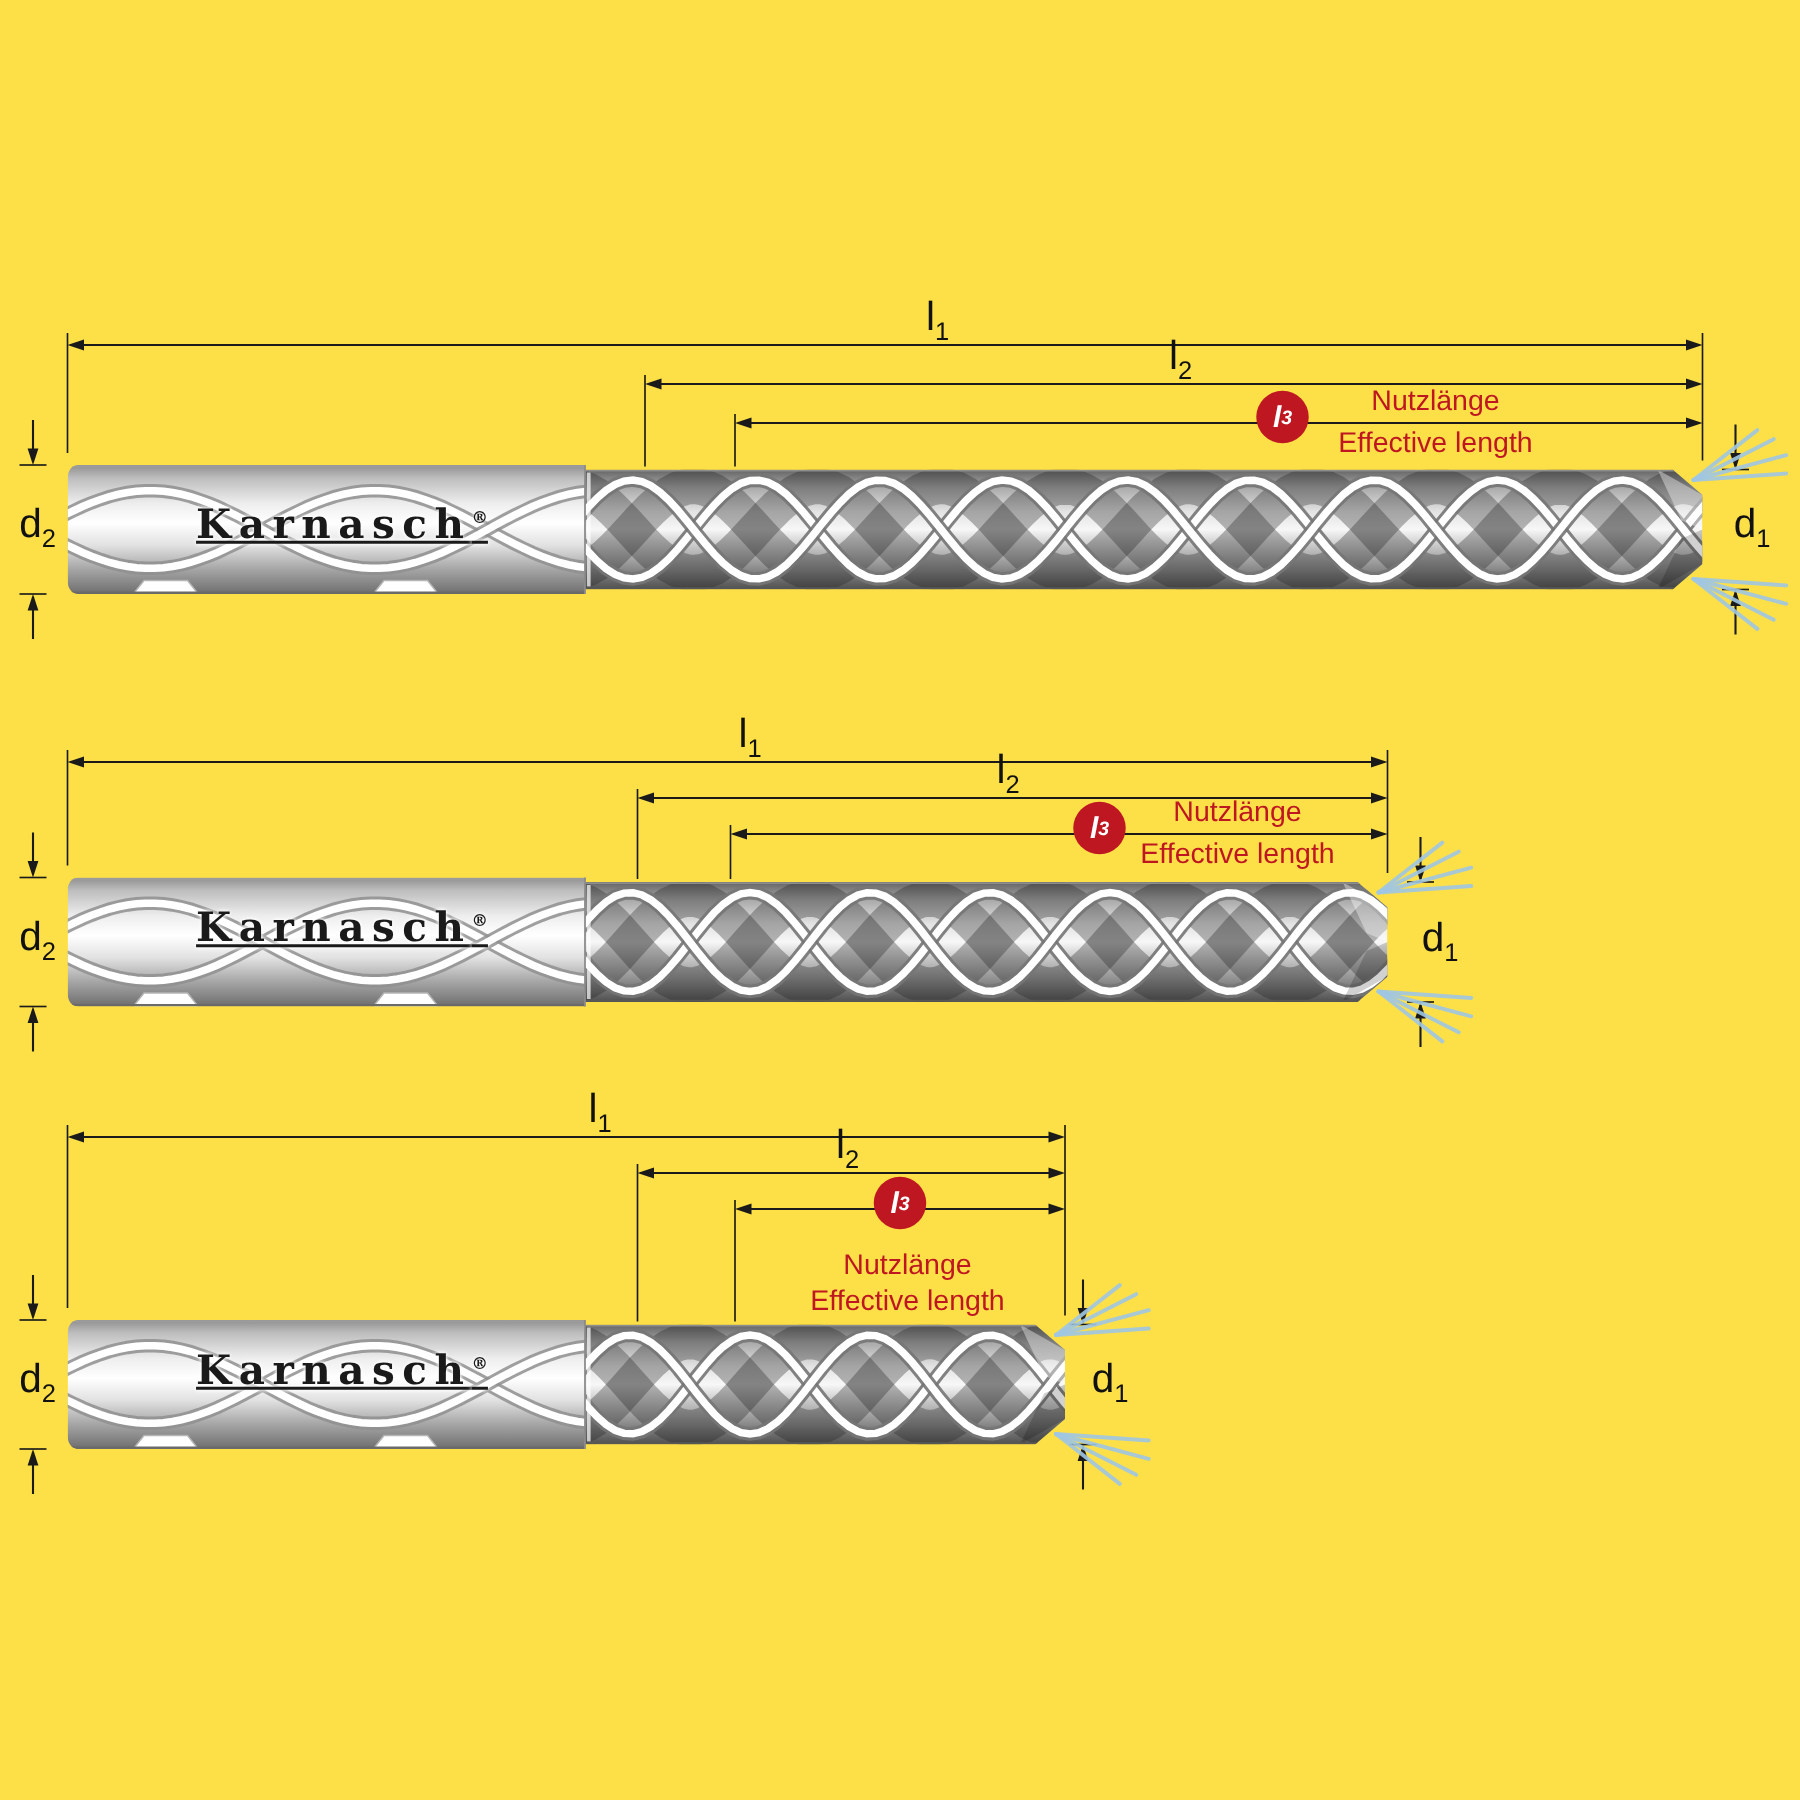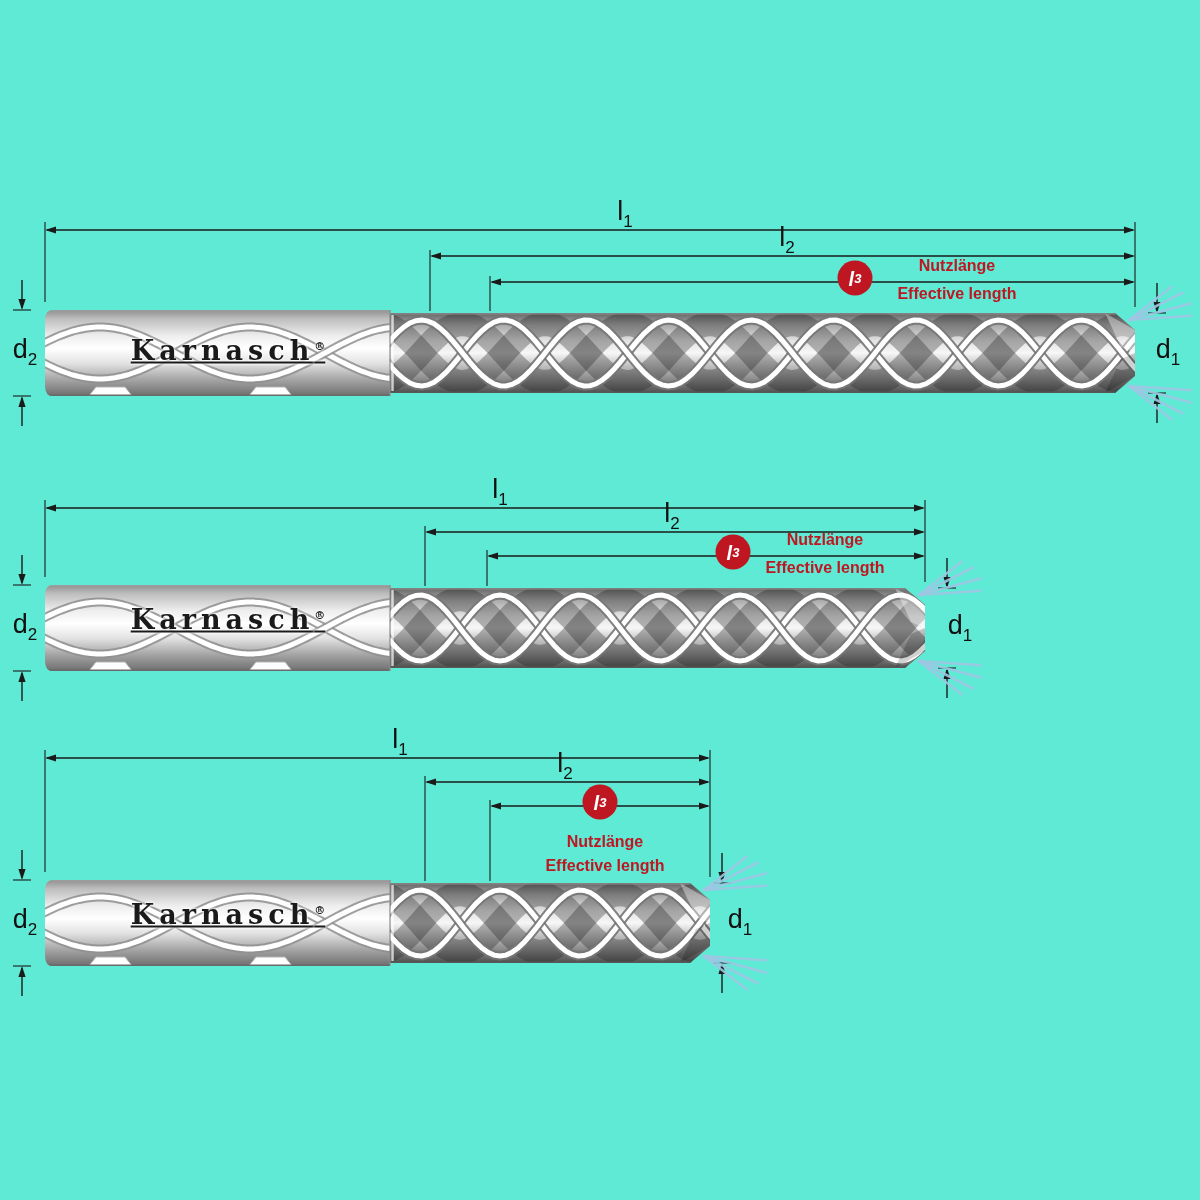--- a/index.html
+++ b/index.html
@@ -1,36 +1,36 @@
 <!DOCTYPE html>
 <html style="--accent: #bf1722;"><head>
 <meta charset="utf-8">
 <style>
   html,body{margin:0;padding:0;background:#fff;}
   .stage{
-    position:relative;width:1200px;height:1200px;background:#5eead4;
+    position:relative;width:1200px;height:1200px;background:#fde047;
     font-family:"Liberation Sans",sans-serif;overflow:hidden;
   }
   .stage svg{position:absolute;left:0;top:0;}
   .dim-label{
     position:absolute;transform:translate(-50%,-50%);
     font-size:27px;color:#111;white-space:nowrap;line-height:1;
   }
   .dim-label sub{font-size:17px;}
   .badge{
     position:absolute;width:35px;height:35px;border-radius:50%;
     background:var(--accent,#bf1722);color:#fff;
     display:flex;align-items:center;justify-content:center;
     transform:translate(-50%,-50%);
     font-size:20px;font-weight:bold;font-style:italic;line-height:1;
   }
   .badge sub{font-size:13px;}
   .note{
     position:absolute;transform:translateX(-50%);
-    color:var(--accent,#bf1722);font-size:16px;font-weight:700;
+    color:var(--accent,#bf1722);font-size:19px;font-weight:400;
     white-space:nowrap;line-height:1.15;
   }
   .logo{
     position:absolute;transform:translate(-50%,-50%);
     font-family:"DejaVu Serif",serif;font-weight:bold;
     font-size:27px;letter-spacing:5px;color:#1a1a1a;white-space:nowrap;
     text-shadow:0 0 3px #fff,0 0 3px #fff;line-height:1;text-decoration:underline;
   }
   .logo sup{font-size:11px;letter-spacing:0;}
 </style>

